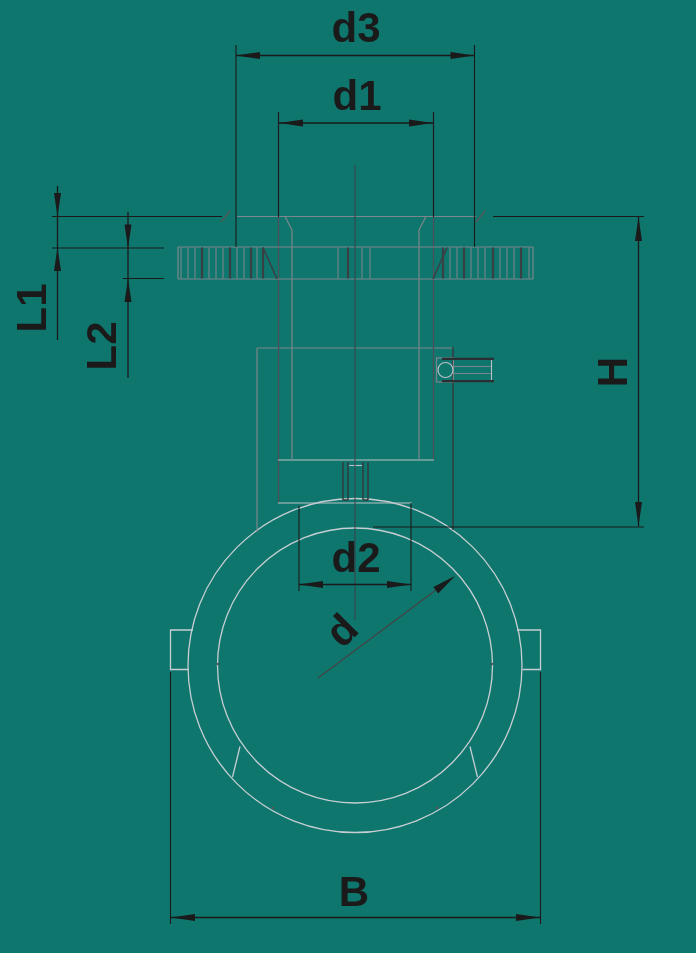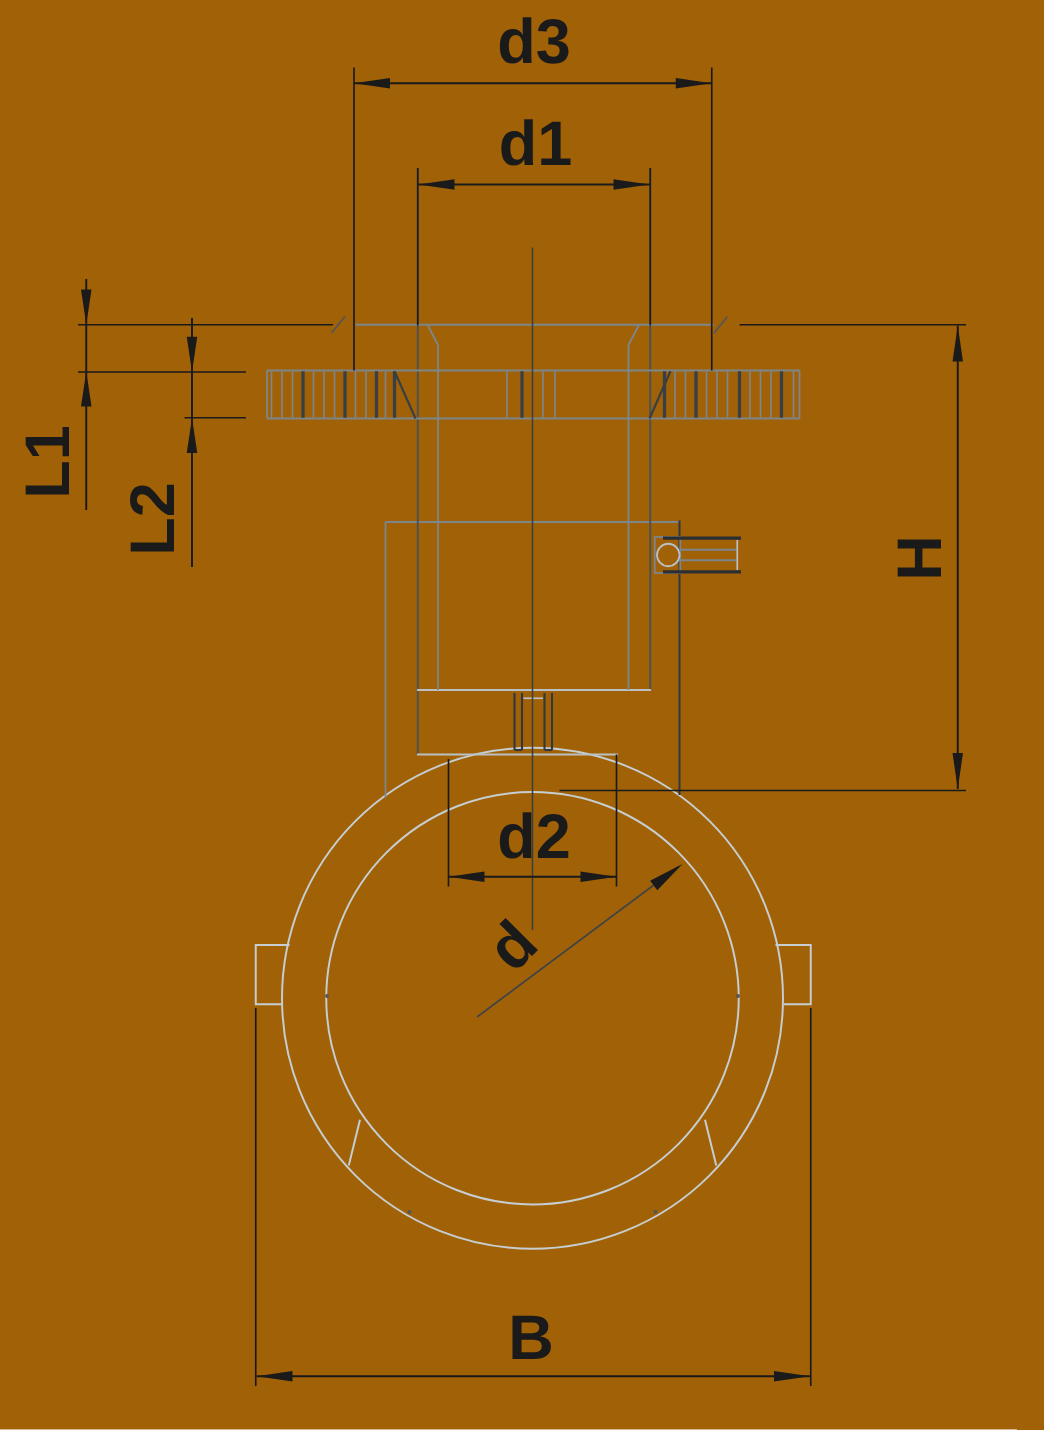--- a/index.html
+++ b/index.html
@@ -1,16 +1,16 @@
 <!DOCTYPE html>
 <html><head>
 <meta charset="utf-8">
 <style>
   html,body{margin:0;padding:0;background:#ffffff;}
-  .stage{position:relative;width:696px;height:953px;background:#a16207;overflow:hidden;
+  .stage{position:relative;width:696px;height:953px;background:#0f766e;overflow:hidden;
          font-family:"Liberation Sans", sans-serif;}
   svg{display:block;}
   .dim{stroke:#1a1a1a;stroke-width:1.3;fill:none;}
   .dim-thin{stroke:#1a1a1a;stroke-width:1.1;fill:none;}
   .arrow{fill:#1a1a1a;stroke:none;}
   .part{stroke:#7d868c;stroke-width:1.2;fill:none;}
   .part-dark{stroke:#4a5055;stroke-width:1.25;fill:none;}
   .part-darker{stroke:#34383c;stroke-width:1.4;fill:none;}
   .part-light{stroke:#c6ced2;stroke-width:1.3;fill:none;}
   .rib{stroke:#7d868c;stroke-width:1.1;}

